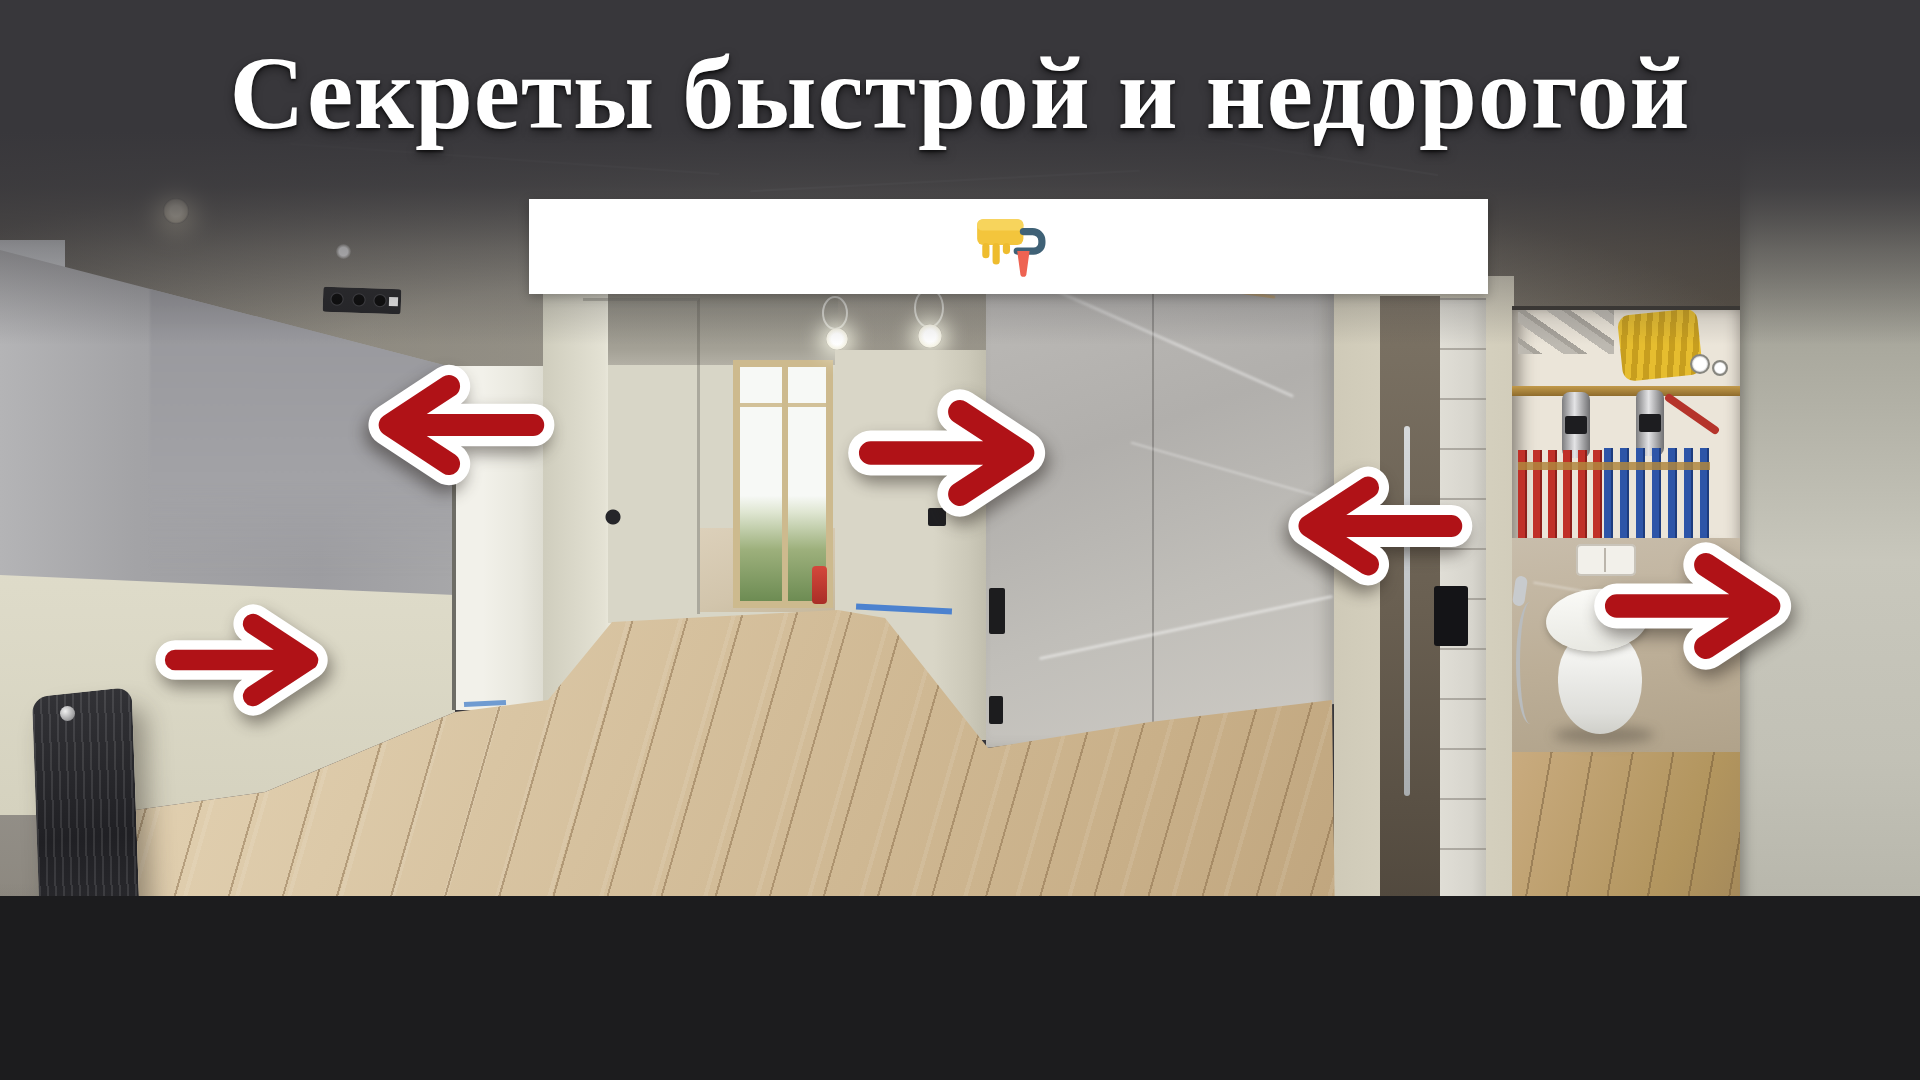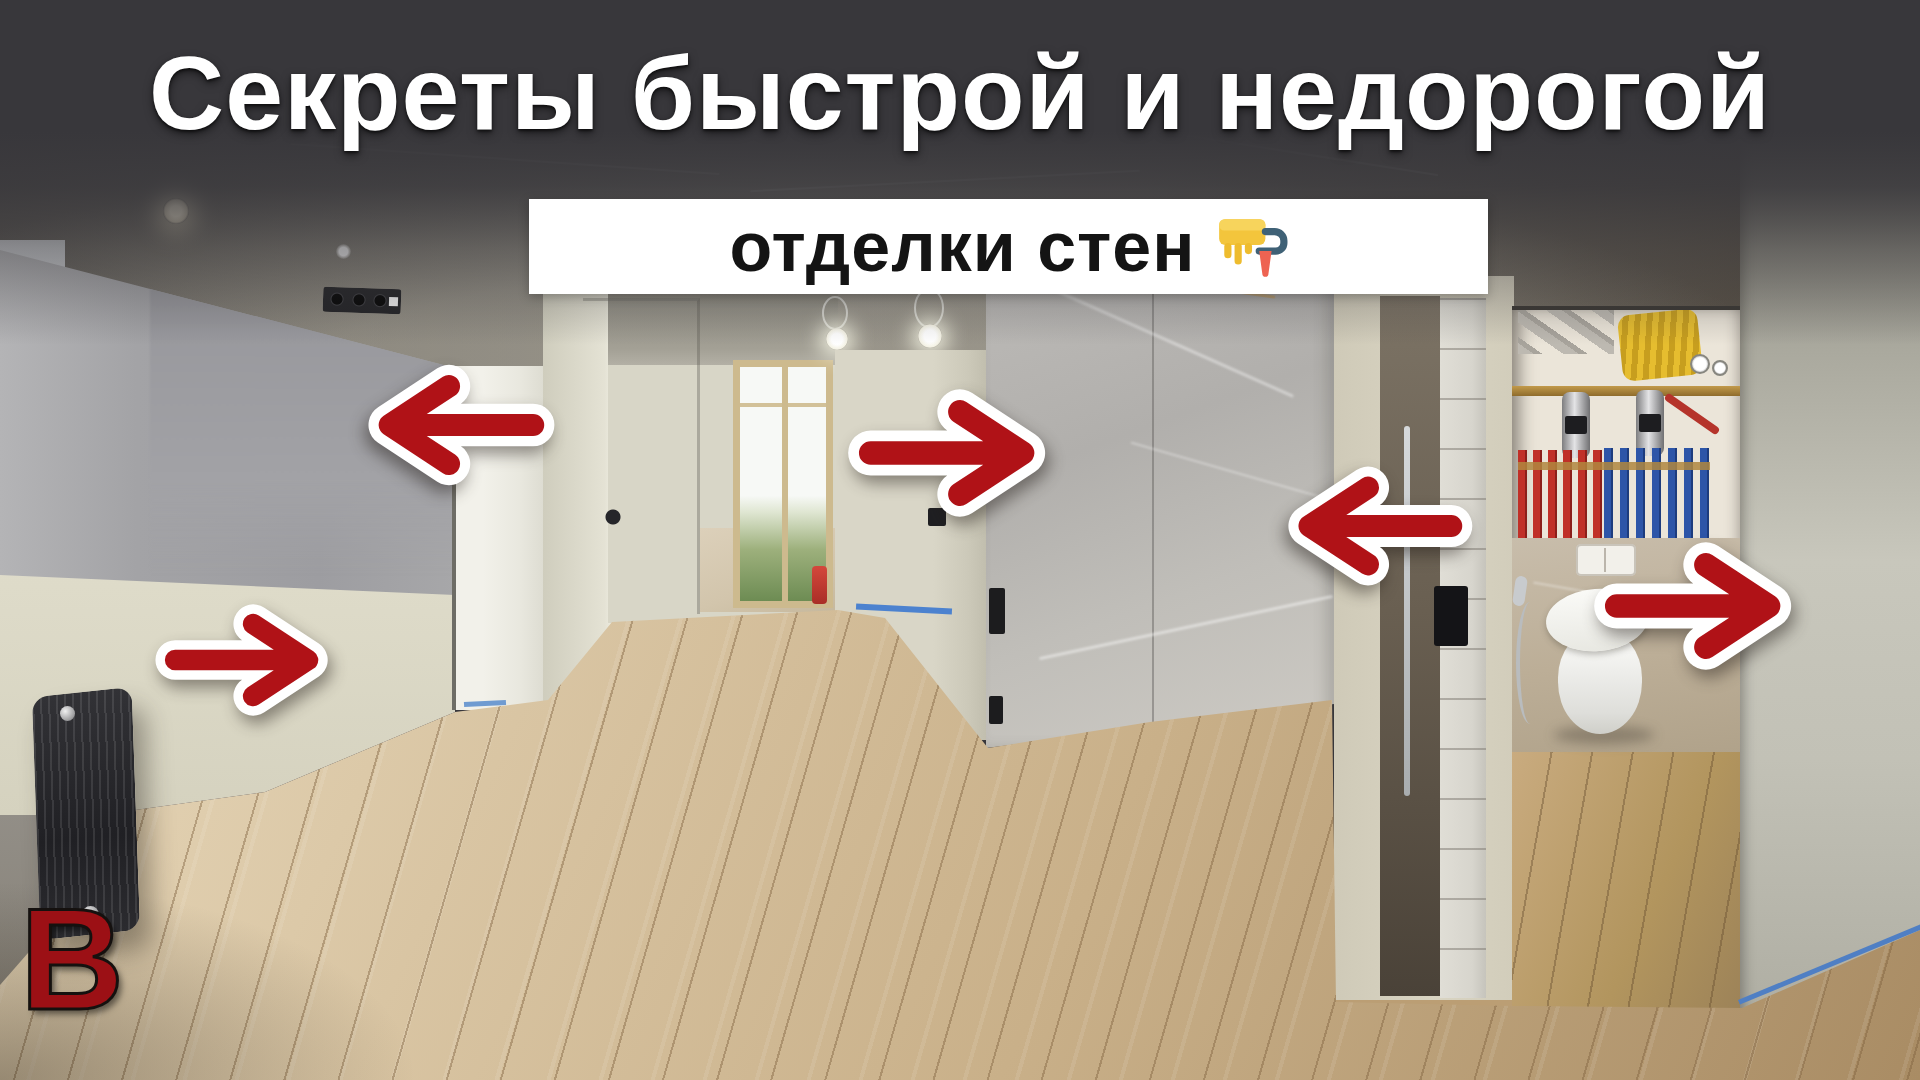--- a/index.html
+++ b/index.html
@@ -1,17 +1,17 @@
 <!DOCTYPE html>
 <html><head>
 <meta charset="utf-8">
 <style>
   html,body{margin:0;padding:0;background:#1c1c1e;}
-  #stage{position:relative;width:1920px;height:1080px;overflow:hidden;
-         background:#38373b;font-family:Liberation Sans, sans-serif;}
+  #stage{position:relative;width:1920px;height:896px;overflow:hidden;
+         background:#38373b;font-family:Liberation Serif, serif;}
   #stage *{position:absolute;box-sizing:border-box;}
 
   
   #ceiling{left:0;top:118px;width:1920px;height:268px;
     background:
       radial-gradient(ellipse at 40% 95%, rgba(172,168,156,.55) 0 28%, rgba(0,0,0,0) 62%),
       linear-gradient(90deg,#56524d 0,#6e6a63 22%,#837f76 42%,#7d786e 60%,#5f584e 82%,#4e463c 100%);
   }
   .wire{height:2px;background:rgba(205,205,200,.38);border-radius:2px;}
   #wire1{left:290px;top:158px;width:430px;transform:rotate(4deg);}
@@ -305,21 +305,20 @@
   <div id="right-tape"></div>
   <div id="floor-vignette"></div>
   <div id="radiator"></div>
   <div id="valve1" class="radiator-valve"></div>
   <div id="valve2" class="radiator-valve"></div>
 
   <div id="top-shade"></div>
   <div id="main-title">Секреты быстрой и недорогой</div>
 
   <div id="subtitle-banner">
-    <span>отделки стен</span>
     <svg width="74" height="74" viewBox="0 0 72 72">
       <rect x="5" y="9" width="45" height="25" rx="6" fill="#f3c53c"></rect>
       <rect x="5" y="9" width="45" height="11" rx="5" fill="#f7d45c"></rect>
       <rect x="10" y="32" width="7" height="15" rx="3.5" fill="#eebc2e"></rect>
       <rect x="20" y="32" width="7" height="21" rx="3.5" fill="#eebc2e"></rect>
       <rect x="30" y="32" width="7" height="11" rx="3.5" fill="#eebc2e"></rect>
       <path d="M50 21 h9 a9 9 0 0 1 9 9 v2 a8 8 0 0 1 -8 8 H44" fill="none" stroke="#3f6176" stroke-width="7" stroke-linecap="round" stroke-linejoin="round"></path>
       <path d="M44 40 h12 l-3 22 a3 3 0 0 1 -6 0 z" fill="#ee6352"></path>
     </svg>
   </div>

